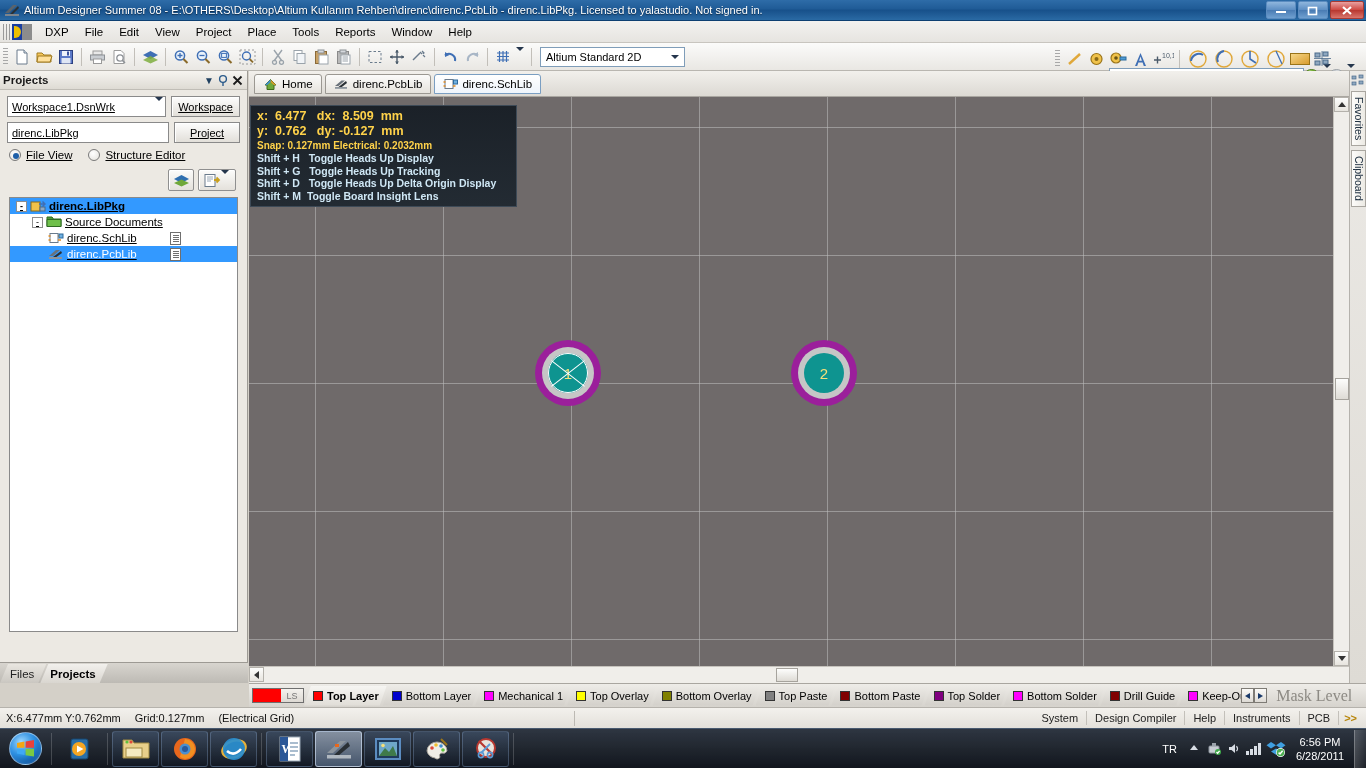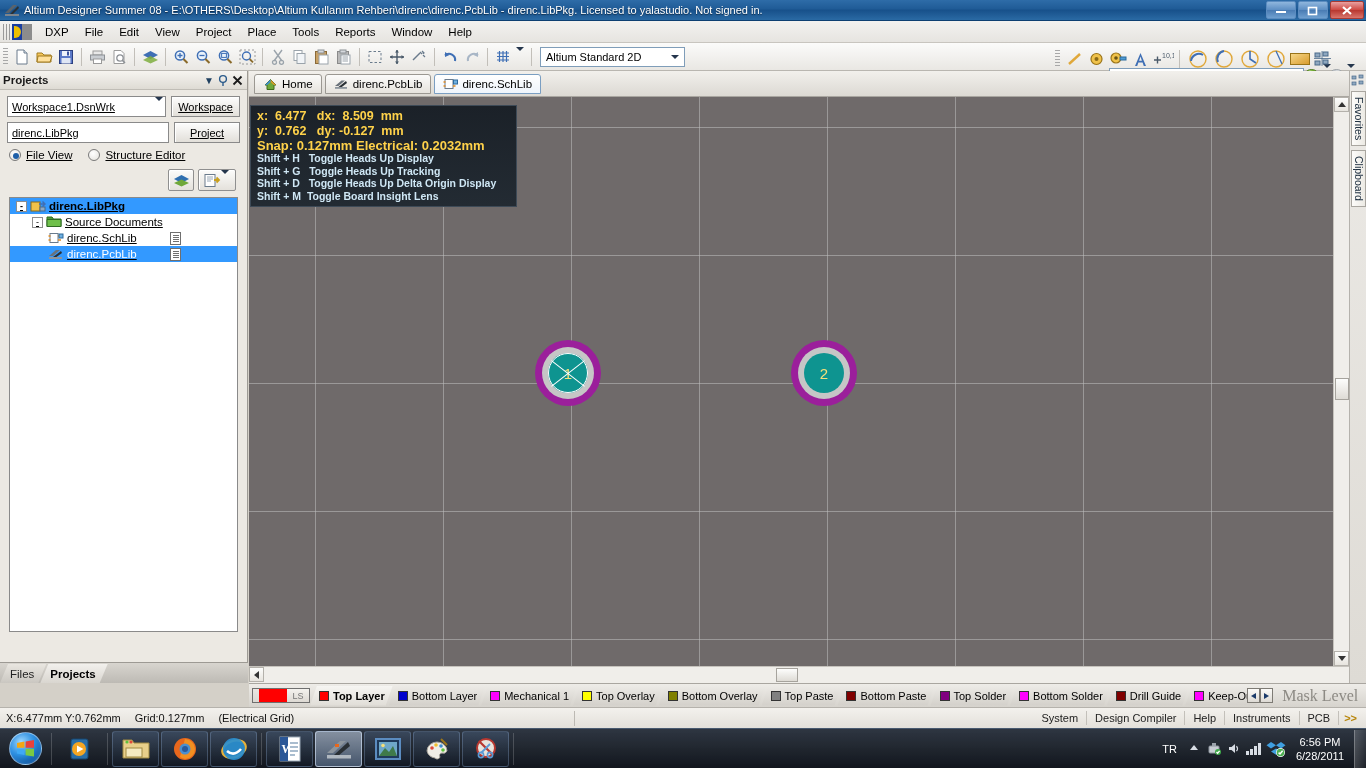--- a/index.html
+++ b/index.html
@@ -167,21 +167,21 @@
   .selmark:after{transform:rotate(-38deg);}
 
   
   .hud{
     position:absolute;left:1px;top:8px;width:267px;
     background:linear-gradient(to bottom,#1b2128,#232b33);
     border:1px solid #3d4a57;padding:3px 6px 4px 6px;
     font-family:"Liberation Sans",sans-serif;
   }
   .hud .l1{color:#ffd24a;font-size:12.5px;font-weight:bold;line-height:15px;white-space:pre;}
-  .hud .l2{color:#ffd24a;font-size:13px;font-weight:bold;line-height:13px;white-space:pre;}
+  .hud .l2{color:#ffd24a;font-size:10px;font-weight:bold;line-height:13px;white-space:pre;}
   .hud .l3{color:#cfe7f5;font-size:10.5px;font-weight:bold;line-height:12.5px;white-space:pre;}
 
   
   .vscroll{position:absolute;right:17px;top:97px;width:16px;height:569px;
     background:#f0eeea;border-left:1px solid #c6c3bd;}
   .hscroll{position:absolute;left:249px;top:666px;width:1100px;height:17px;
     background:#f0eeea;border-top:1px solid #c6c3bd;}
   .sbtn{position:absolute;width:15px;height:15px;
     background:linear-gradient(to bottom,#fdfdfc,#e7e4de);border:1px solid #b4b1ab;
     display:flex;align-items:center;justify-content:center;}
@@ -196,21 +196,21 @@
     background:linear-gradient(to right,#fdfcfa,#eceae4);
     display:flex;align-items:center;justify-content:center;padding:5px 0;}
   .vtab span{writing-mode:vertical-rl;font-size:10.5px;color:#234;letter-spacing:0;}
 
   
   .layerbar{
     position:absolute;left:249px;top:683px;width:1117px;height:24px;
     background:linear-gradient(to bottom,#eeece8,#d6d3cd);border-top:1px solid #a9a6a0;
     display:flex;align-items:center;
   }
-  .lsbox{display:flex;align-items:center;margin-left:3px;border:1px solid #6f6f6f;height:15px;padding-left:6px;}
+  .lsbox{display:flex;align-items:center;margin-left:3px;border:1px solid #6f6f6f;height:15px;}
   .lsbox .sw{width:28px;height:13px;background:#ff0000;}
   .lsbox .ls{width:22px;height:13px;background:linear-gradient(to bottom,#f4f2ee,#ddd9d3);
     display:flex;align-items:center;justify-content:center;font-size:9px;color:#777;}
   .ltab{height:20px;display:flex;align-items:center;gap:4px;padding:0 8px 0 9px;font-size:11px;
     color:#000;white-space:nowrap;background:linear-gradient(to bottom,#eceae6,#d3d0ca);
     clip-path:polygon(7px 0,100% 0,calc(100% - 7px) 100%,0 100%);margin-right:-4px;}
   .ltab.active{background:linear-gradient(to bottom,#f6f5f2,#e0ddd7);font-weight:bold;}
   .ltab .chip{width:10px;height:10px;border:1px solid #333;flex:0 0 auto;}
   .lspin{display:flex;margin-left:-12px;z-index:3;}
   .lspin div{width:13px;height:15px;border:1px solid #7e7b75;

